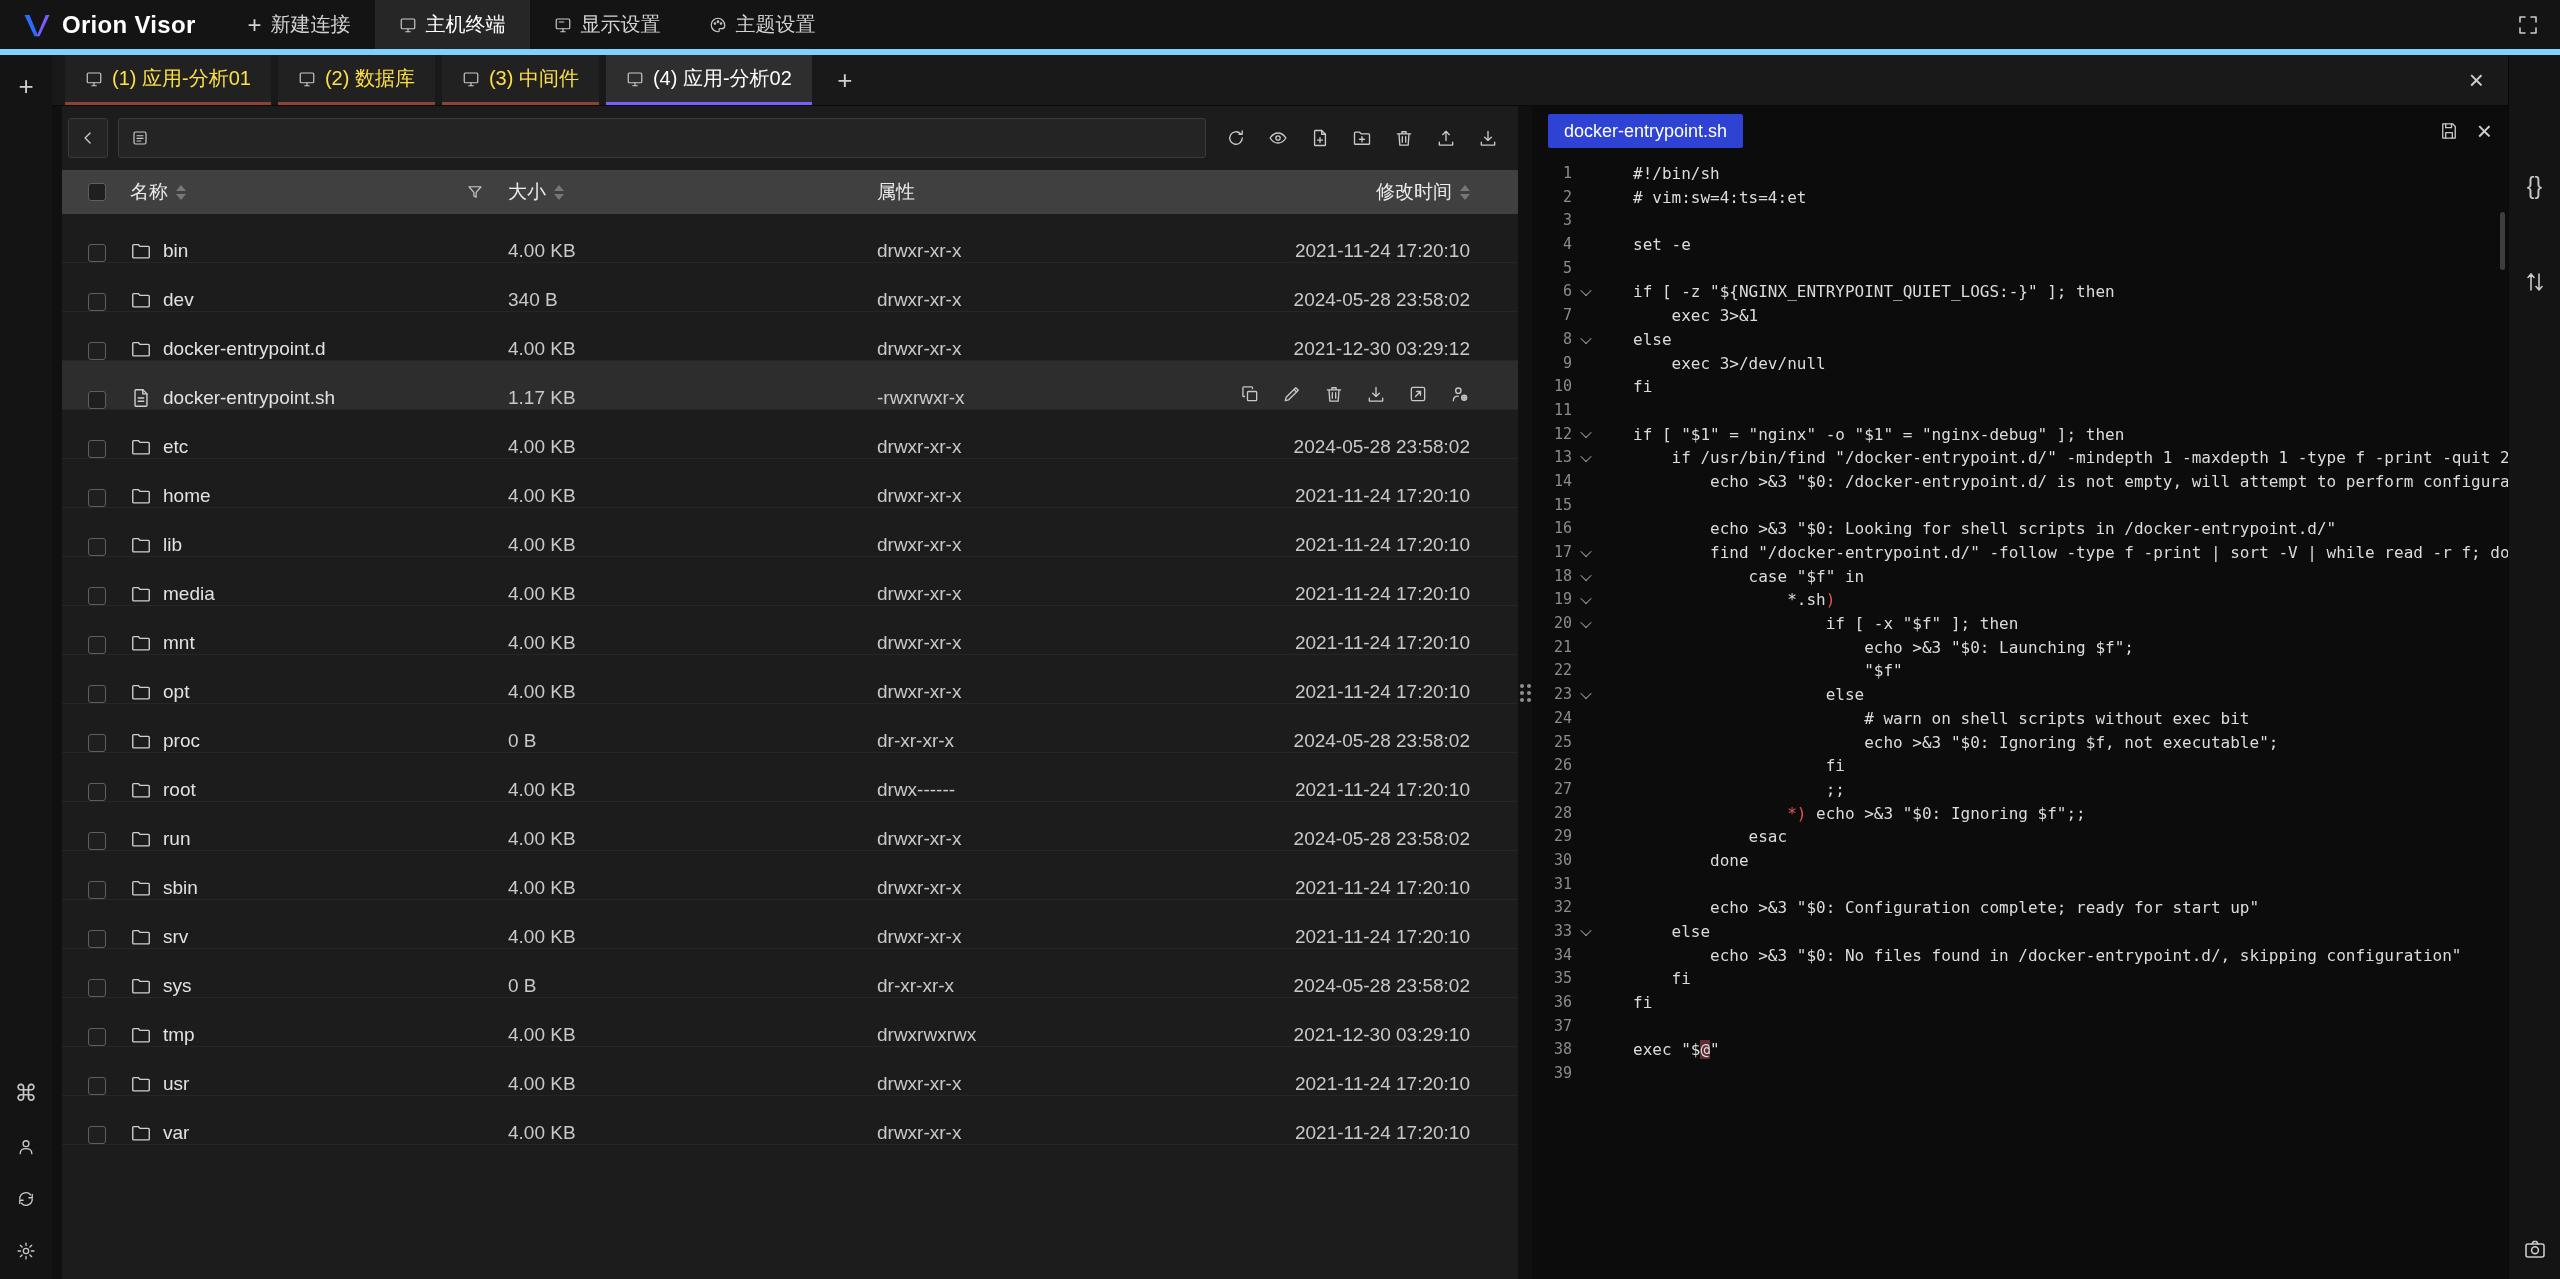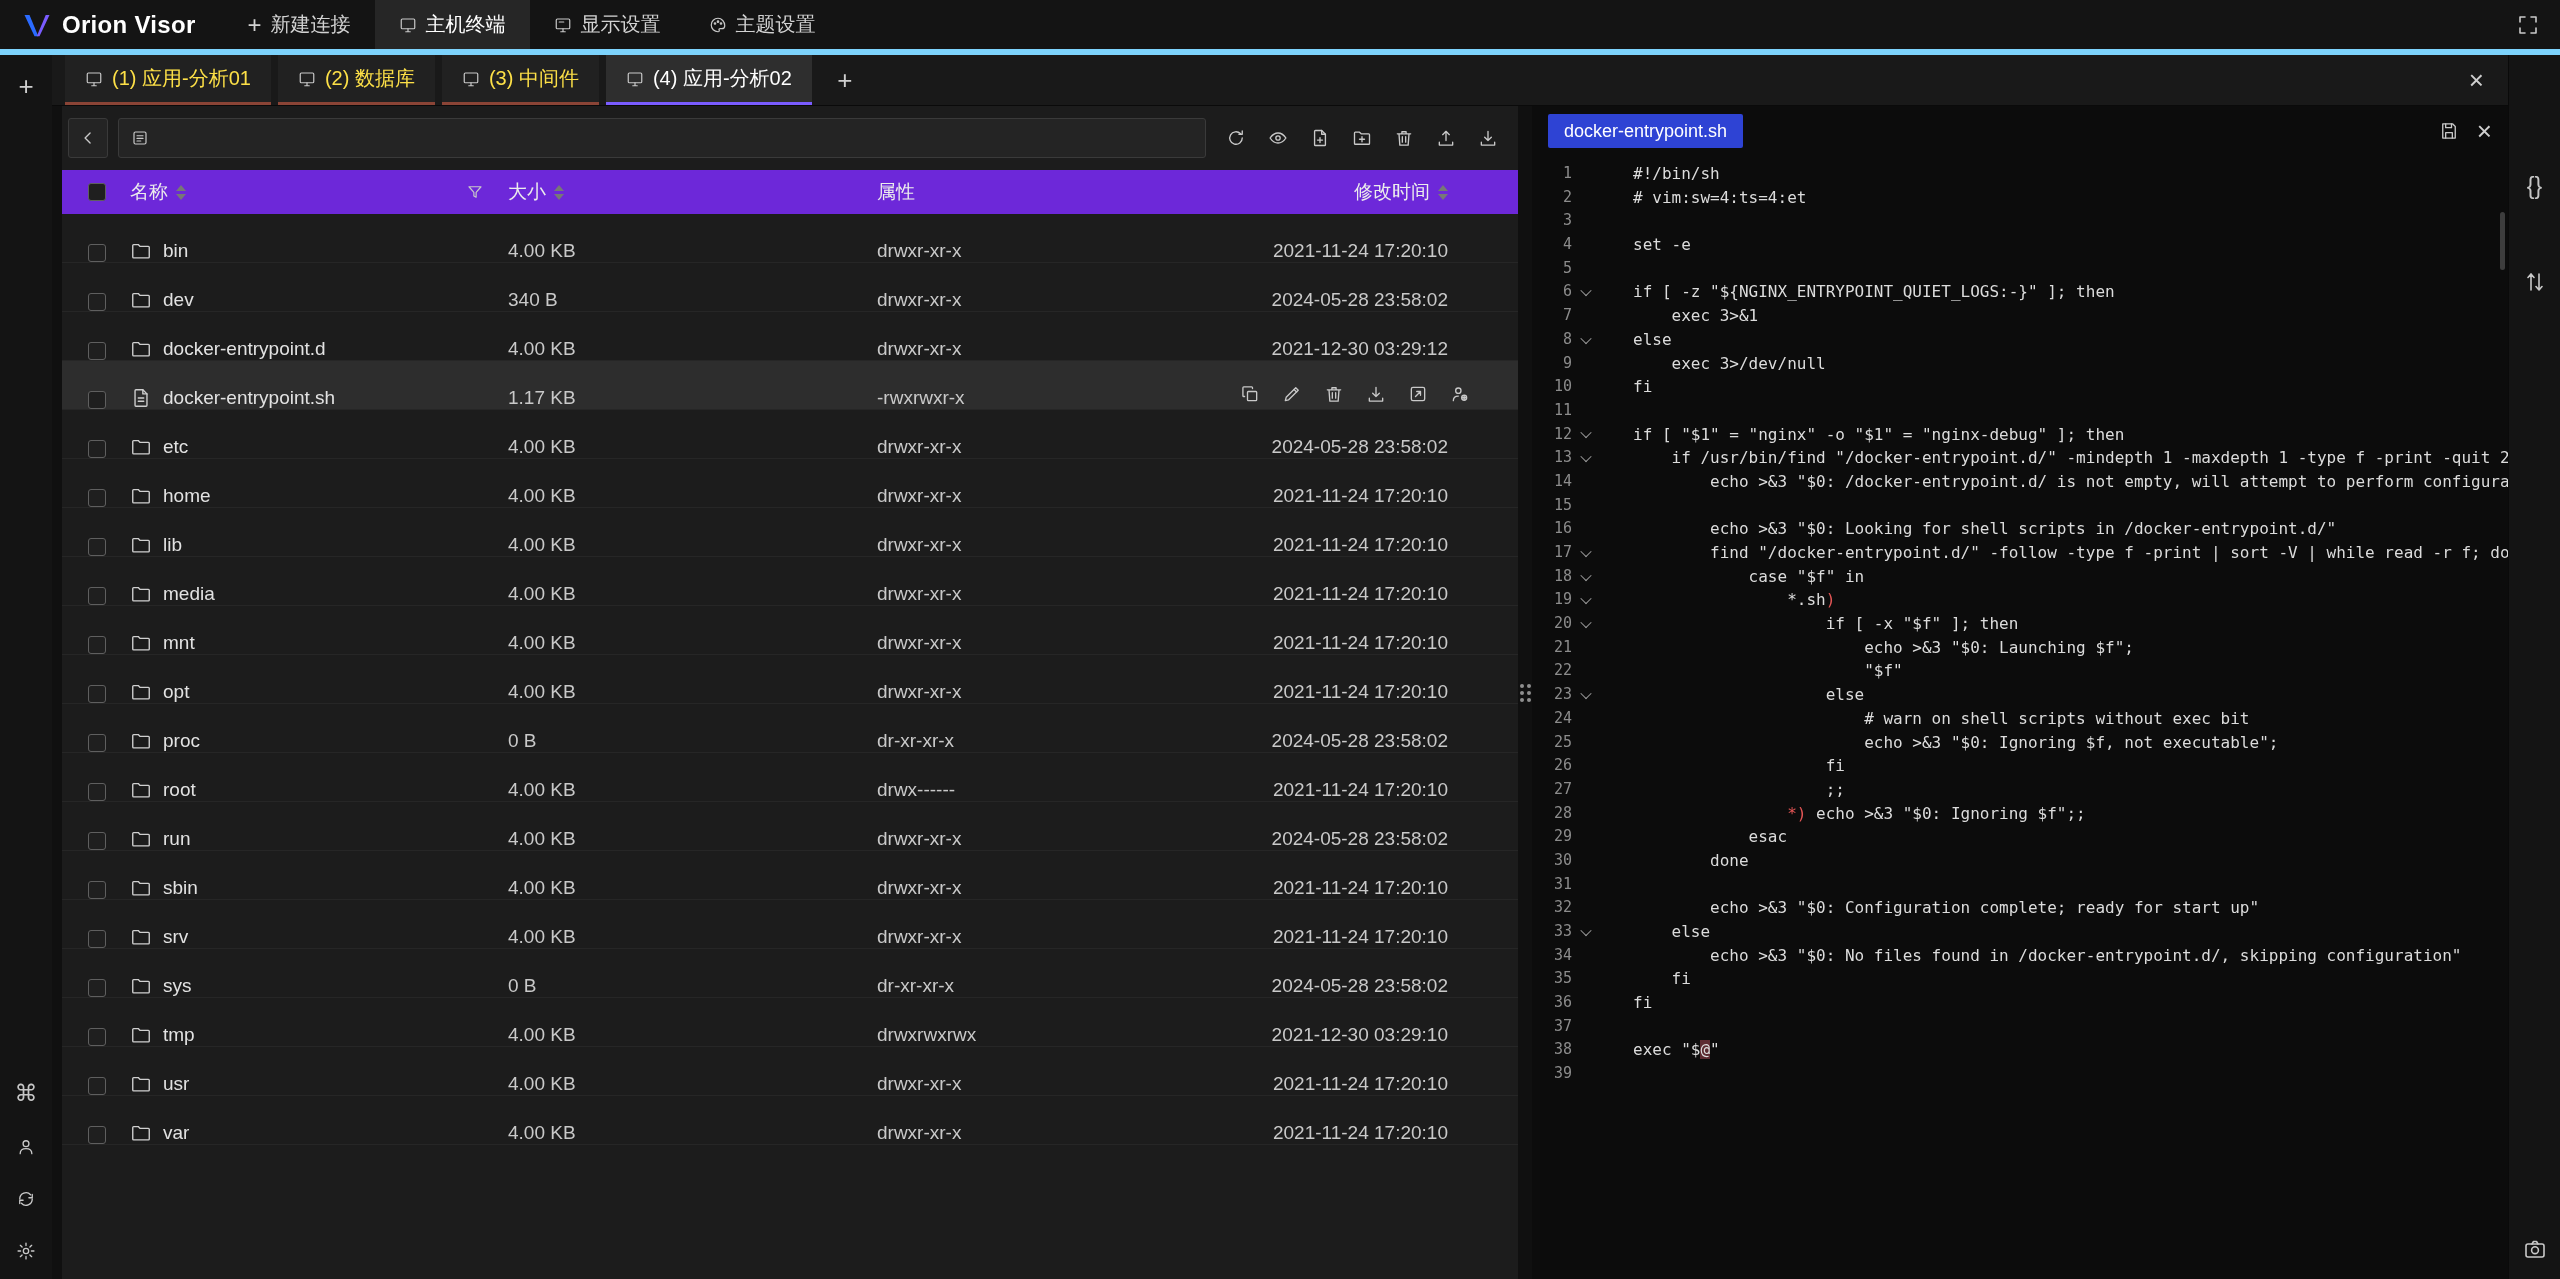--- a/index.html
+++ b/index.html
@@ -52,36 +52,36 @@
   .fm-toolbar { height:64px; display:flex; align-items:center; padding:0 6px 0 6px; gap:10px; }
   .back-btn { width:40px; height:40px; flex:none; background:#242424; border:1px solid #3a3a3a;
               border-radius:3px; display:flex; align-items:center; justify-content:center; cursor:pointer; }
   .path-input { flex:1; height:40px; background:#242424; border:1px solid #3a3a3a; border-radius:3px;
                 display:flex; align-items:center; padding:0 12px; gap:10px; cursor:text; }
   .path-value { font-size:18px; color:#e0e0e0; }
   .fm-tools { display:flex; gap:22px; padding:0 14px 0 10px; align-items:center; }
   .tool { width:34px; height:34px; display:flex; align-items:center; justify-content:center;
           border-radius:3px; cursor:pointer; }
 
-  .fm-header { height:44px; background:#6d28d9; display:flex; align-items:center; padding-left:26px;
+  .fm-header { height:44px; background:#404040; display:flex; align-items:center; padding-left:26px;
                font-size:19px; color:#ececec; }
   .fm-rows { flex:1; overflow:hidden; }
   .fm-row { height:49px; display:flex; align-items:flex-end; padding-left:26px;
             border-bottom:1px solid #262626; font-size:19px; color:#c9c9c9; cursor:pointer; }
   .fm-row.selected { background:#2d2d2d; }
 
   .col-check { width:42px; flex:none; display:flex; align-items:center; }
   .checkbox { width:18px; height:18px; border:1.5px solid #5f5f5f; border-radius:3px; background:#1f1f1f; cursor:pointer; }
   .col-name { width:378px; flex:none; display:flex; align-items:center; gap:11px; overflow:hidden; }
   .col-name.hdr { justify-content:flex-start; padding-right:0; }
   .hdr-name-wrap { display:flex; align-items:center; width:100%; }
   .fname { color:#e2e2e2; white-space:nowrap; }
   .col-size { width:369px; flex:none; }
   .col-attr { width:320px; flex:none; }
-  .col-time { flex:1; text-align:right; padding-right:70px; }
+  .col-time { flex:1; text-align:right; padding-right:48px; }
 
   .th { display:inline-flex; align-items:center; }
   .sort { display:inline-flex; flex-direction:column; gap:3px; margin-left:8px; }
   .sort i { display:block; width:0; height:0; border-left:5px solid transparent; border-right:5px solid transparent; }
   .sort i.up { border-bottom:6px solid #777777; }
   .sort i.down { border-top:6px solid #777777; }
   .funnel { margin-left:auto; margin-right:24px; display:inline-flex; cursor:pointer; }
 
   .ficon { width:22px; height:22px; flex:none; display:inline-flex; }
   .fm-row .icon-file { display:none; }

